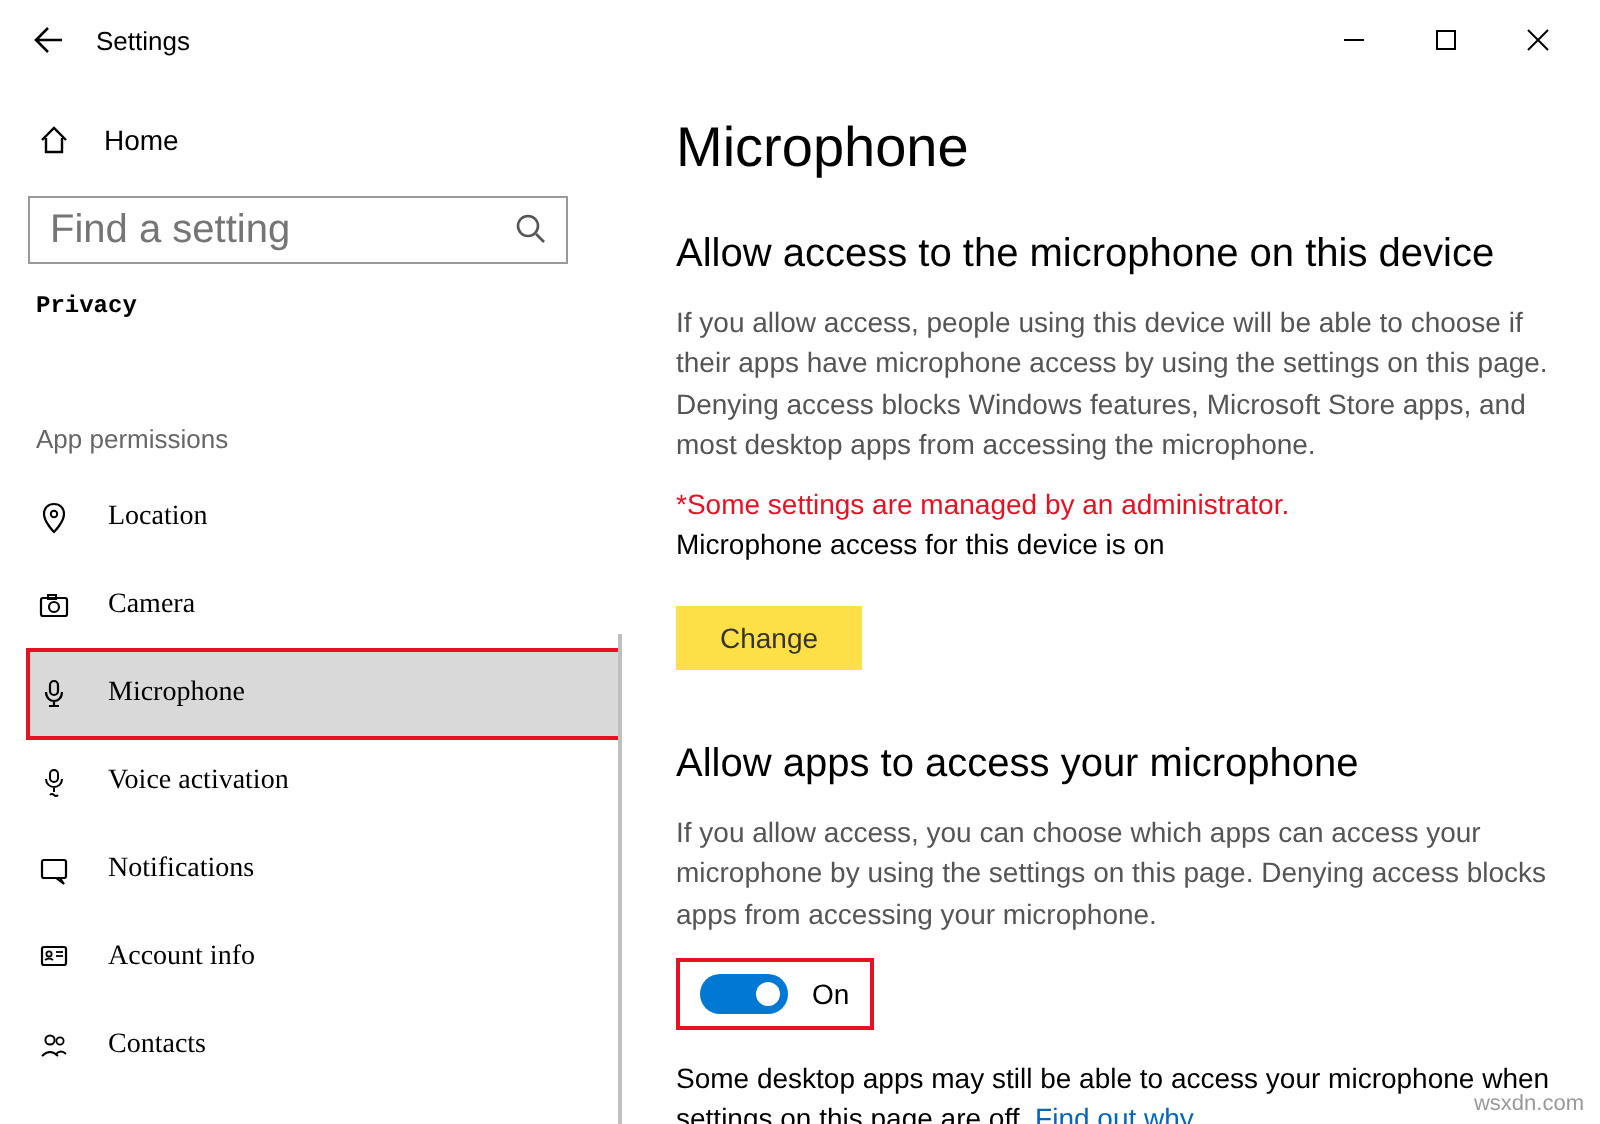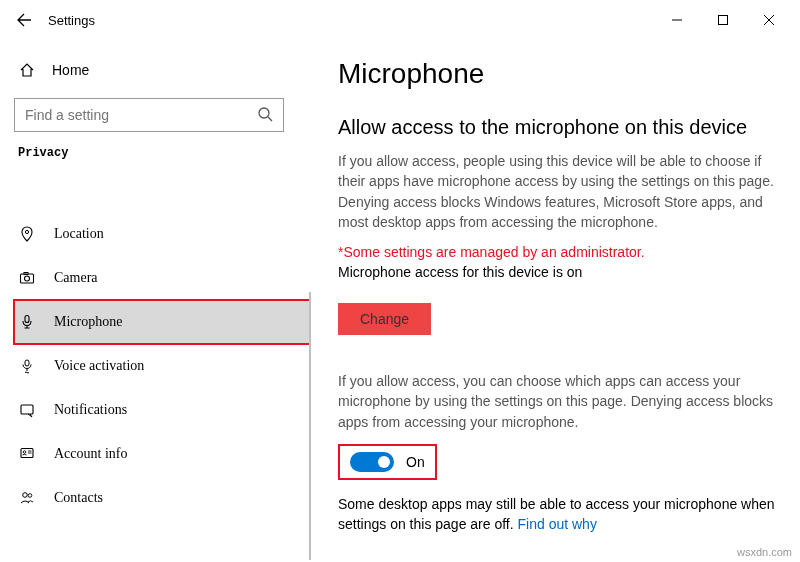--- a/index.html
+++ b/index.html
@@ -6,36 +6,36 @@
     body { font-family: "Segoe UI", -apple-system, sans-serif; font-size: 14px; color: #000; background: #fff; width: 800px; height: 562px; overflow: hidden; position: relative; }
     .titlebar { display: flex; align-items: center; height: 40px; padding: 0 8px; }
     .back-btn { width: 32px; height: 32px; display: flex; align-items: center; justify-content: center; cursor: pointer; }
     .win-title { margin-left: 8px; font-size: 13px; }
     .win-controls { margin-left: auto; display: flex; }
     .win-ctrl { width: 46px; height: 32px; display: flex; align-items: center; justify-content: center; cursor: pointer; font-family: "Segoe MDL2 Assets", sans-serif; }
     .main { display: flex; height: calc(562px - 40px); }
     .sidebar { width: 310px; padding: 12px 0 16px 14px; position: relative; }
     .home-row { display: flex; align-items: center; height: 36px; padding-left: 4px; gap: 16px; margin-bottom: 10px; cursor: pointer; }
     .search-box { position: relative; width: 270px; height: 34px; border: 1px solid #999; display: flex; align-items: center; margin-bottom: 14px; }
-    .search-input { border: none; outline: none; width: 100%; height: 100%; padding: 0 34px 0 10px; font-size: 14px; background: transparent; }
+    .search-input { border: none; outline: none; width: 100%; height: 100%; padding: 0 34px 0 10px; font-size: 20px; background: transparent; }
     .search-icn { position: absolute; right: 8px; top: 7px; }
     .cat-label { font-weight: 600; font-size: 12px; margin-bottom: 52px; padding-left: 4px; font-family: Liberation Mono, monospace; }
     .group-label { color: #666; font-size: 13px; margin-bottom: 10px; padding-left: 4px; }
     .nav-list { position: relative; }
     .nav-item { display: flex; align-items: center; height: 44px; padding-left: 4px; gap: 18px; cursor: pointer; width: 296px; font-family: Liberation Serif, serif; }
     .nav-item.selected { background: #d9d9d9; outline: 2px solid #e81123; outline-offset: -1px; }
     .nav-icon { width: 18px; display: flex; justify-content: center; }
     .scroll-ind { position: absolute; right: -1px; top: 80px; width: 2px; height: 268px; background: #bfbfbf; }
     .content { flex: 1; padding: 18px 20px 0 28px; overflow-y: auto; }
     h1 { font-weight: 400; font-size: 28px; margin-bottom: 26px; }
     h2 { font-weight: 400; font-size: 20px; margin-bottom: 12px; }
     .desc { color: #555; font-size: 14px; line-height: 1.45; margin-bottom: 12px; max-width: 440px; }
     .admin-note { color: #e81123; font-size: 14px; margin-bottom: 4px; }
     .status-line { font-size: 14px; margin-bottom: 23px; }
-    .change-btn { background: #ef4444; border: none; padding: 8px 22px; font-size: 14px; color: #333; margin-bottom: 36px; cursor: pointer; }
+    .change-btn { background: #fde047; border: none; padding: 8px 22px; font-size: 14px; color: #333; margin-bottom: 36px; cursor: pointer; }
     .toggle-wrap { display: inline-flex; align-items: center; gap: 12px; padding: 6px 10px; border: 2px solid #e81123; margin-bottom: 14px; text-align: center; }
     .toggle { width: 44px; height: 20px; background: #0078d4; border-radius: 10px; position: relative; cursor: pointer; }
     .toggle::after { content: ""; position: absolute; width: 12px; height: 12px; background: #fff; border-radius: 50%; top: 4px; right: 4px; }
     .toggle-label { font-size: 14px; }
     .note { font-size: 14px; line-height: 1.45; max-width: 440px; }
     .link { color: #0067c0; cursor: pointer; }
     .watermark { position: absolute; bottom: 4px; right: 8px; font-size: 11px; color: #999; }
     svg { display: block; }
   </style>
 </head>
@@ -80,20 +80,21 @@
     <div class="search-box">
       <input class="search-input" type="text" placeholder="Find a setting" style="">
       <span class="search-icn">
           <svg width="18" height="18" viewBox="0 0 18 18">
             <circle cx="7" cy="7" r="5" stroke="#555" stroke-width="1.3" fill="none"></circle>
             <line x1="11" y1="11" x2="15" y2="15" stroke="#555" stroke-width="1.3"></line>
           </svg>
         </span>
     </div>
     <div class="cat-label">Privacy</div>
+    <div class="group-label">App permissions</div>
     <div class="nav-list">
       <div class="scroll-ind"></div>
 
       <div class="nav-item">
         <span class="nav-icon">
             <svg width="16" height="16" viewBox="0 0 16 16">
               <path d="M8 1 C11 1 13 3 13 6 C13 10 8 15 8 15 C8 15 3 10 3 6 C3 3 5 1 8 1 Z" stroke="#000" stroke-width="1.1" fill="none"></path>
               <circle cx="8" cy="6" r="1.6" stroke="#000" stroke-width="1" fill="none"></circle>
             </svg>
           </span>
@@ -171,20 +172,21 @@
 
   <div class="content">
     <h1>Microphone</h1>
 
     <h2>Allow access to the microphone on this device</h2>
     <p class="desc">If you allow access, people using this device will be able to choose if their apps have microphone access by using the settings on this page. Denying access blocks Windows features, Microsoft Store apps, and most desktop apps from accessing the microphone.</p>
     <div class="admin-note">*Some settings are managed by an administrator.</div>
     <div class="status-line">Microphone access for this device is on</div>
     <button class="change-btn">Change</button>
 
+    <h2>Allow apps to access your microphone</h2>
     <p class="desc">If you allow access, you can choose which apps can access your microphone by using the settings on this page. Denying access blocks apps from accessing your microphone.</p>
     <div class="toggle-wrap">
       <div class="toggle"></div>
       <span class="toggle-label">On</span>
     </div>
     <p class="note"><span>Some desktop apps may still be able to access your microphone when settings on this page are off. </span><span class="link">Find out why</span></p>
   </div>
 </div>
 
 <div class="watermark">wsxdn.com</div>

